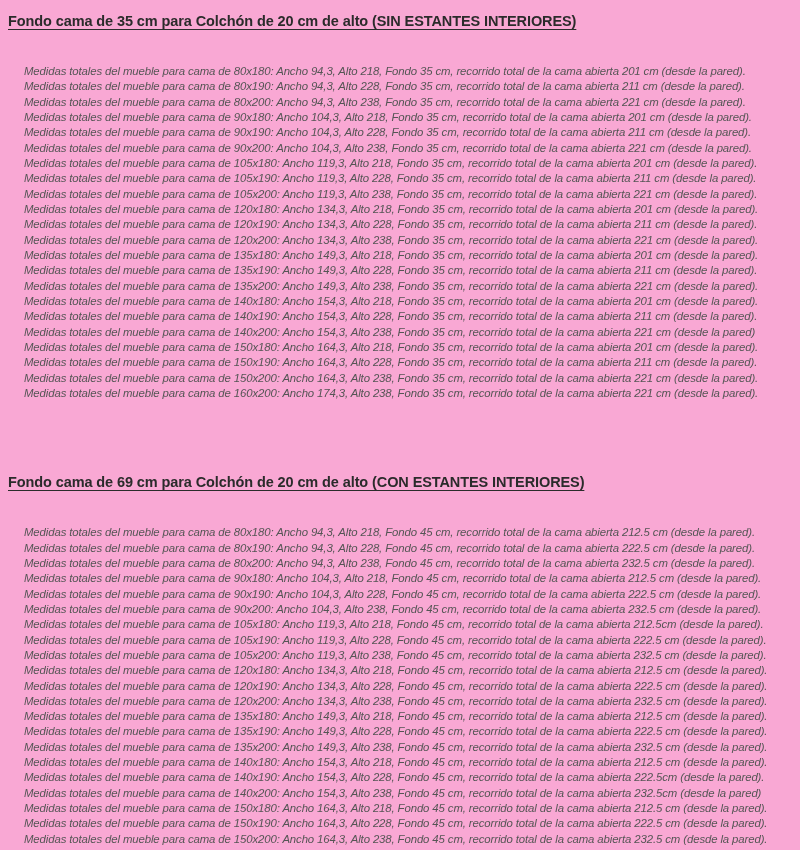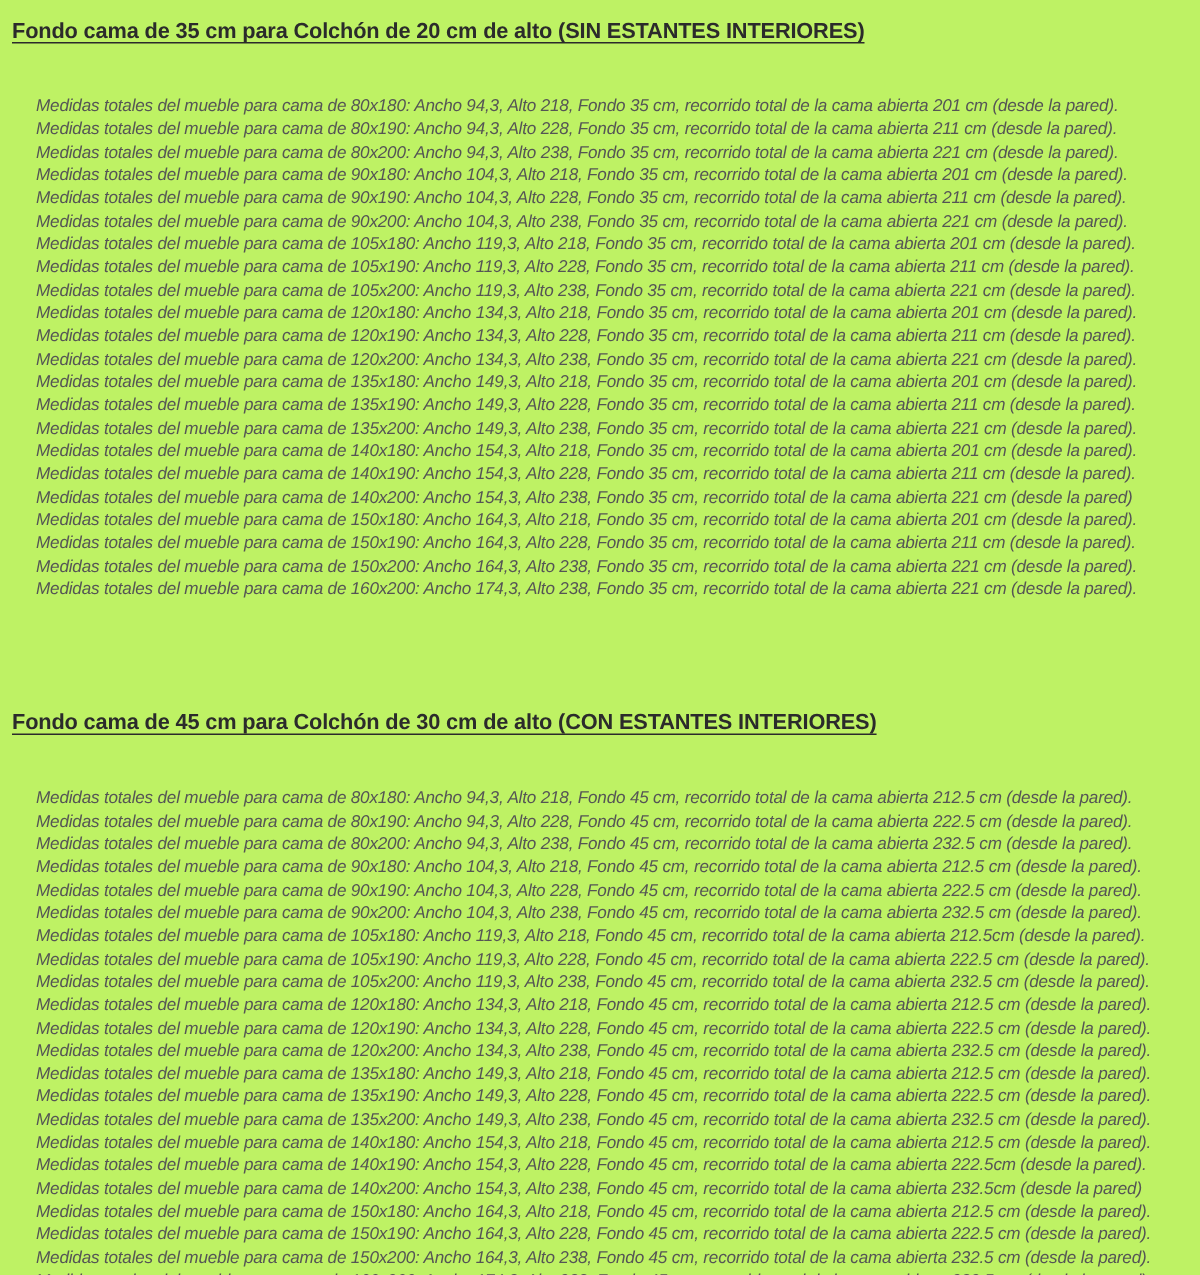--- a/index.html
+++ b/index.html
@@ -62,21 +62,21 @@
   .section-gap {
     height: 52px;
   }
   .bottom-pad {
     height: 20px;
   }
 </style>
 </head>
 <body style="background: rgb(253, 253, 253); color: rgb(85, 85, 85);">
 
-<div class="page" style="background: #bef264;">
+<div class="page" style="background: #f9a8d4;">
 
   <div class="section">
     <h2 class="section-heading" style="color: rgb(43, 43, 43);">Fondo cama de 35 cm para Colchón de 20 cm de alto (SIN ESTANTES INTERIORES)</h2>
     <div class="spacer-after-heading"></div>
     <ul class="measure-list">
         <li class="measure-line">Medidas totales del mueble para cama de 80x180: Ancho 94,3, Alto 218, Fondo 35 cm, recorrido total de la cama abierta 201 cm (desde la pared).</li>
         <li class="measure-line">Medidas totales del mueble para cama de 80x190: Ancho 94,3, Alto 228, Fondo 35 cm, recorrido total de la cama abierta 211 cm (desde la pared).</li>
         <li class="measure-line">Medidas totales del mueble para cama de 80x200: Ancho 94,3, Alto 238, Fondo 35 cm, recorrido total de la cama abierta 221 cm (desde la pared).</li>
         <li class="measure-line">Medidas totales del mueble para cama de 90x180: Ancho 104,3, Alto 218, Fondo 35 cm, recorrido total de la cama abierta 201 cm (desde la pared).</li>
         <li class="measure-line">Medidas totales del mueble para cama de 90x190: Ancho 104,3, Alto 228, Fondo 35 cm, recorrido total de la cama abierta 211 cm (desde la pared).</li>
@@ -96,21 +96,21 @@
         <li class="measure-line">Medidas totales del mueble para cama de 150x180: Ancho 164,3, Alto 218, Fondo 35 cm, recorrido total de la cama abierta 201 cm (desde la pared).</li>
         <li class="measure-line">Medidas totales del mueble para cama de 150x190: Ancho 164,3, Alto 228, Fondo 35 cm, recorrido total de la cama abierta 211 cm (desde la pared).</li>
         <li class="measure-line">Medidas totales del mueble para cama de 150x200: Ancho 164,3, Alto 238, Fondo 35 cm, recorrido total de la cama abierta 221 cm (desde la pared).</li>
         <li class="measure-line">Medidas totales del mueble para cama de 160x200: Ancho 174,3, Alto 238, Fondo 35 cm, recorrido total de la cama abierta 221 cm (desde la pared).</li>
       </ul>
   </div>
 
   <div class="section-gap"></div>
 
   <div class="section">
-    <h2 class="section-heading" style="color: rgb(43, 43, 43);">Fondo cama de 45 cm para Colchón de 30 cm de alto (CON ESTANTES INTERIORES)</h2>
+    <h2 class="section-heading" style="color: rgb(43, 43, 43);">Fondo cama de 69 cm para Colchón de 20 cm de alto (CON ESTANTES INTERIORES)</h2>
     <div class="spacer-after-heading"></div>
     <ul class="measure-list">
         <li class="measure-line">Medidas totales del mueble para cama de 80x180: Ancho 94,3, Alto 218, Fondo 45 cm, recorrido total de la cama abierta 212.5 cm (desde la pared).</li>
         <li class="measure-line">Medidas totales del mueble para cama de 80x190: Ancho 94,3, Alto 228, Fondo 45 cm, recorrido total de la cama abierta 222.5 cm (desde la pared).</li>
         <li class="measure-line">Medidas totales del mueble para cama de 80x200: Ancho 94,3, Alto 238, Fondo 45 cm, recorrido total de la cama abierta 232.5 cm (desde la pared).</li>
         <li class="measure-line">Medidas totales del mueble para cama de 90x180: Ancho 104,3, Alto 218, Fondo 45 cm, recorrido total de la cama abierta 212.5 cm (desde la pared).</li>
         <li class="measure-line">Medidas totales del mueble para cama de 90x190: Ancho 104,3, Alto 228, Fondo 45 cm, recorrido total de la cama abierta 222.5 cm (desde la pared).</li>
         <li class="measure-line">Medidas totales del mueble para cama de 90x200: Ancho 104,3, Alto 238, Fondo 45 cm, recorrido total de la cama abierta 232.5 cm (desde la pared).</li>
         <li class="measure-line">Medidas totales del mueble para cama de 105x180: Ancho 119,3, Alto 218, Fondo 45 cm, recorrido total de la cama abierta 212.5cm (desde la pared).</li>
         <li class="measure-line">Medidas totales del mueble para cama de 105x190: Ancho 119,3, Alto 228, Fondo 45 cm, recorrido total de la cama abierta 222.5 cm (desde la pared).</li>

